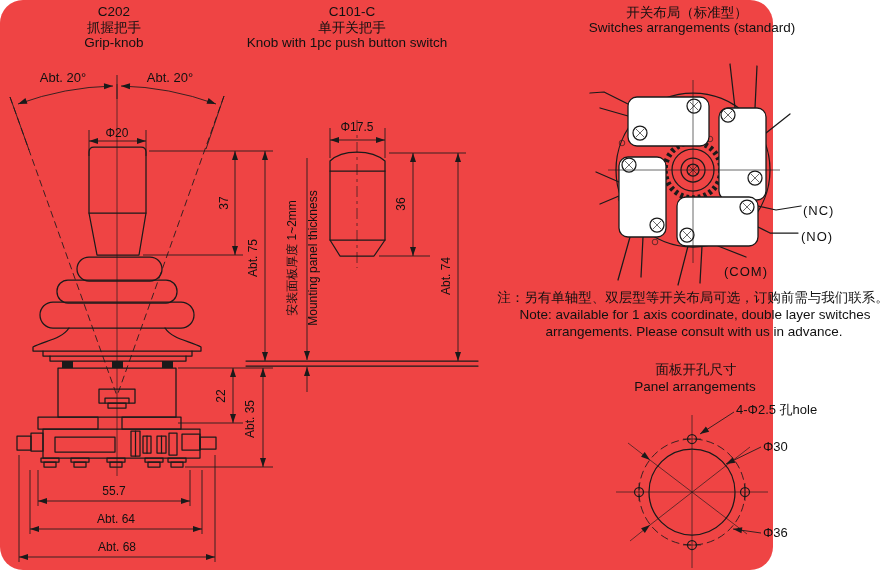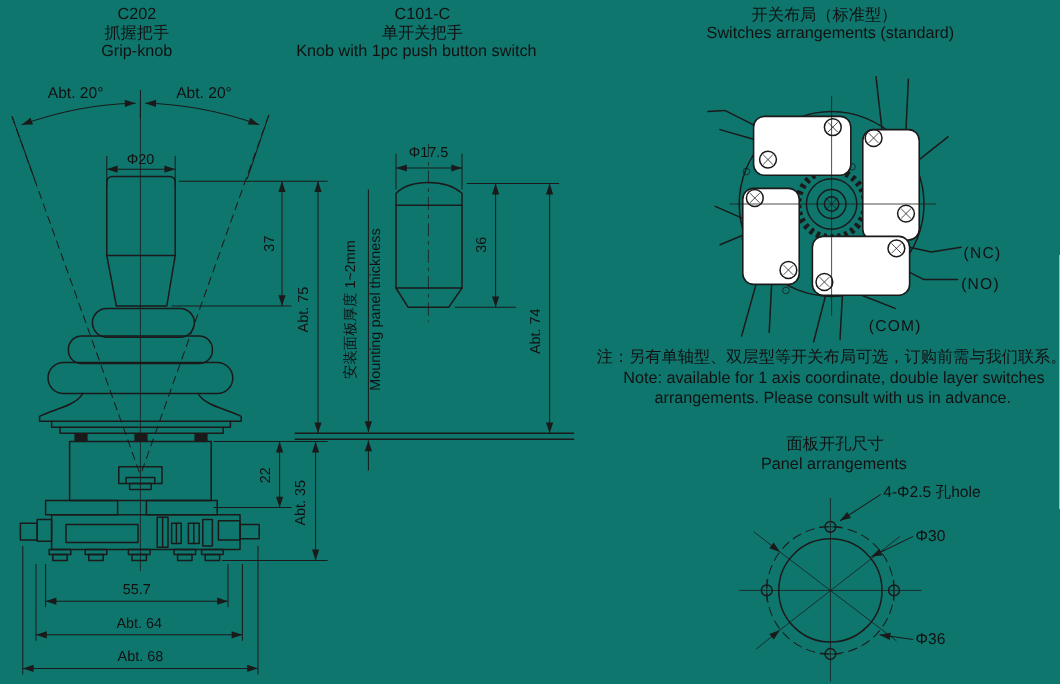--- a/index.html
+++ b/index.html
@@ -1,16 +1,16 @@
 <!DOCTYPE html>
 <html><head>
 <meta charset="utf-8">
 <style>
   html,body{margin:0;padding:0;background:#fff;}
-  .stage{width:883px;height:570px;background:#0f766e;position:relative;font-family:"Liberation Sans","DejaVu Sans",sans-serif;}
+  .stage{width:773px;height:570px;background:#ef4444;position:relative;font-family:"Liberation Sans","DejaVu Sans",sans-serif;border-radius:23px;}
   svg{display:block;}
   text{font-family:"Liberation Sans","DejaVu Sans",sans-serif;fill:#111;}
   .t13{font-size:13px;}
   .t12{font-size:12px;}
   .t14{font-size:13.5px;}
   .lbl{font-size:13px;letter-spacing:1px;}
   .o{fill:none;stroke:#1a1a1a;stroke-width:1.25;stroke-linejoin:round;stroke-linecap:round;}
   .of{fill:#ffffff;stroke:#1a1a1a;stroke-width:1.3;stroke-linejoin:round;}
   .d{fill:none;stroke:#1a1a1a;stroke-width:0.85;}
   .thin{fill:none;stroke:#1a1a1a;stroke-width:0.65;}

